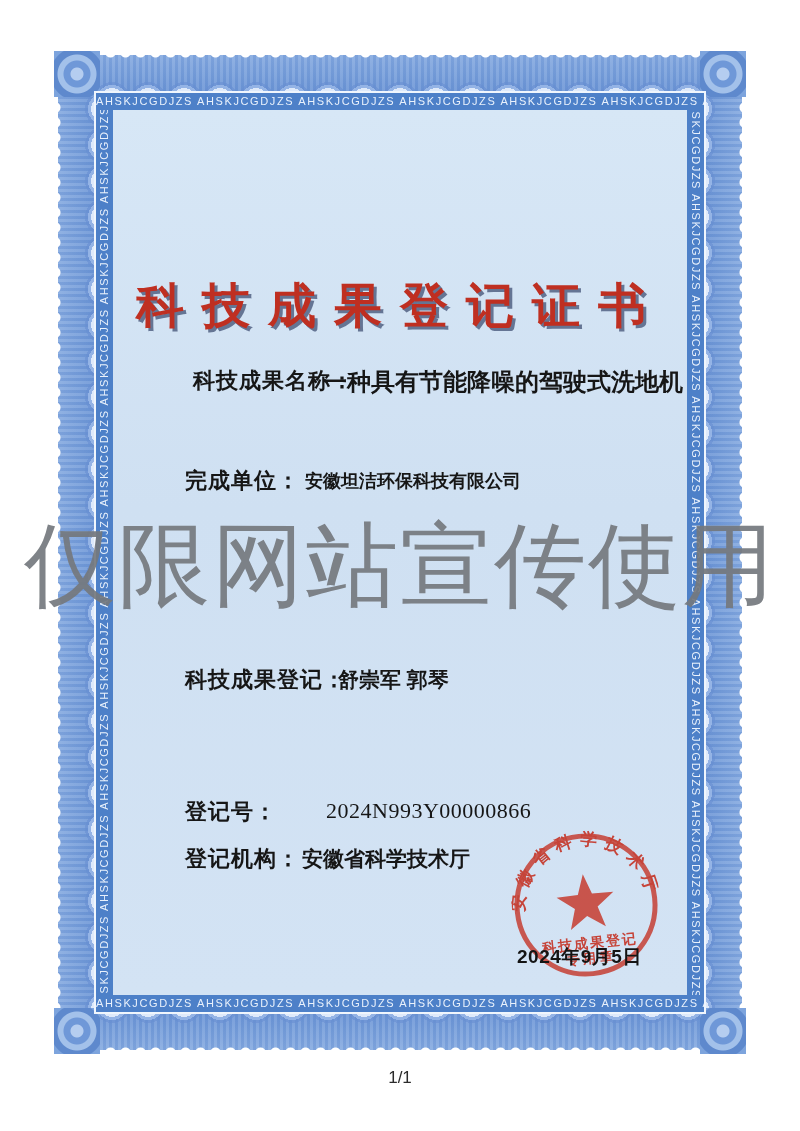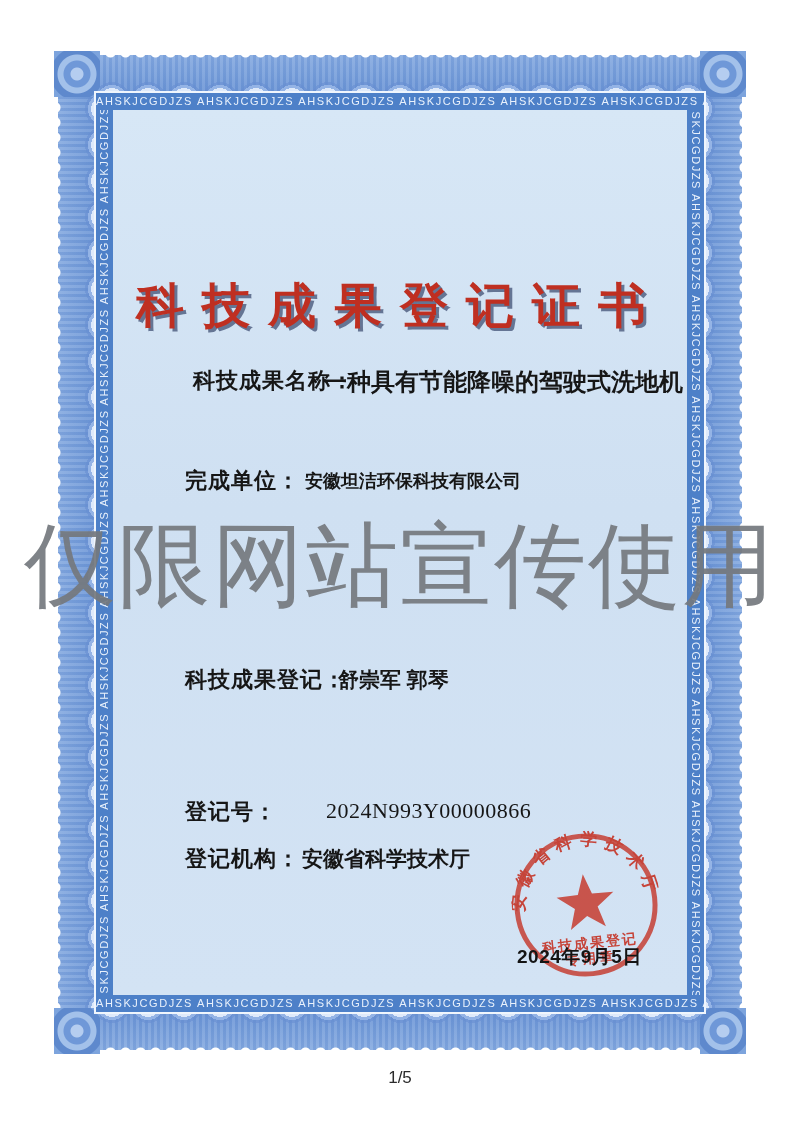--- a/index.html
+++ b/index.html
@@ -150,15 +150,15 @@
         </div>
 
         <div class="date">2024年9月5日</div>
 
       </div>
     </div>
   </div>
 
   <div class="watermark">仅限网站宣传使用</div>
 
-  <div class="pagenum">1/5</div>
+  <div class="pagenum">1/1</div>
 
 </div>
 
 </body></html>

